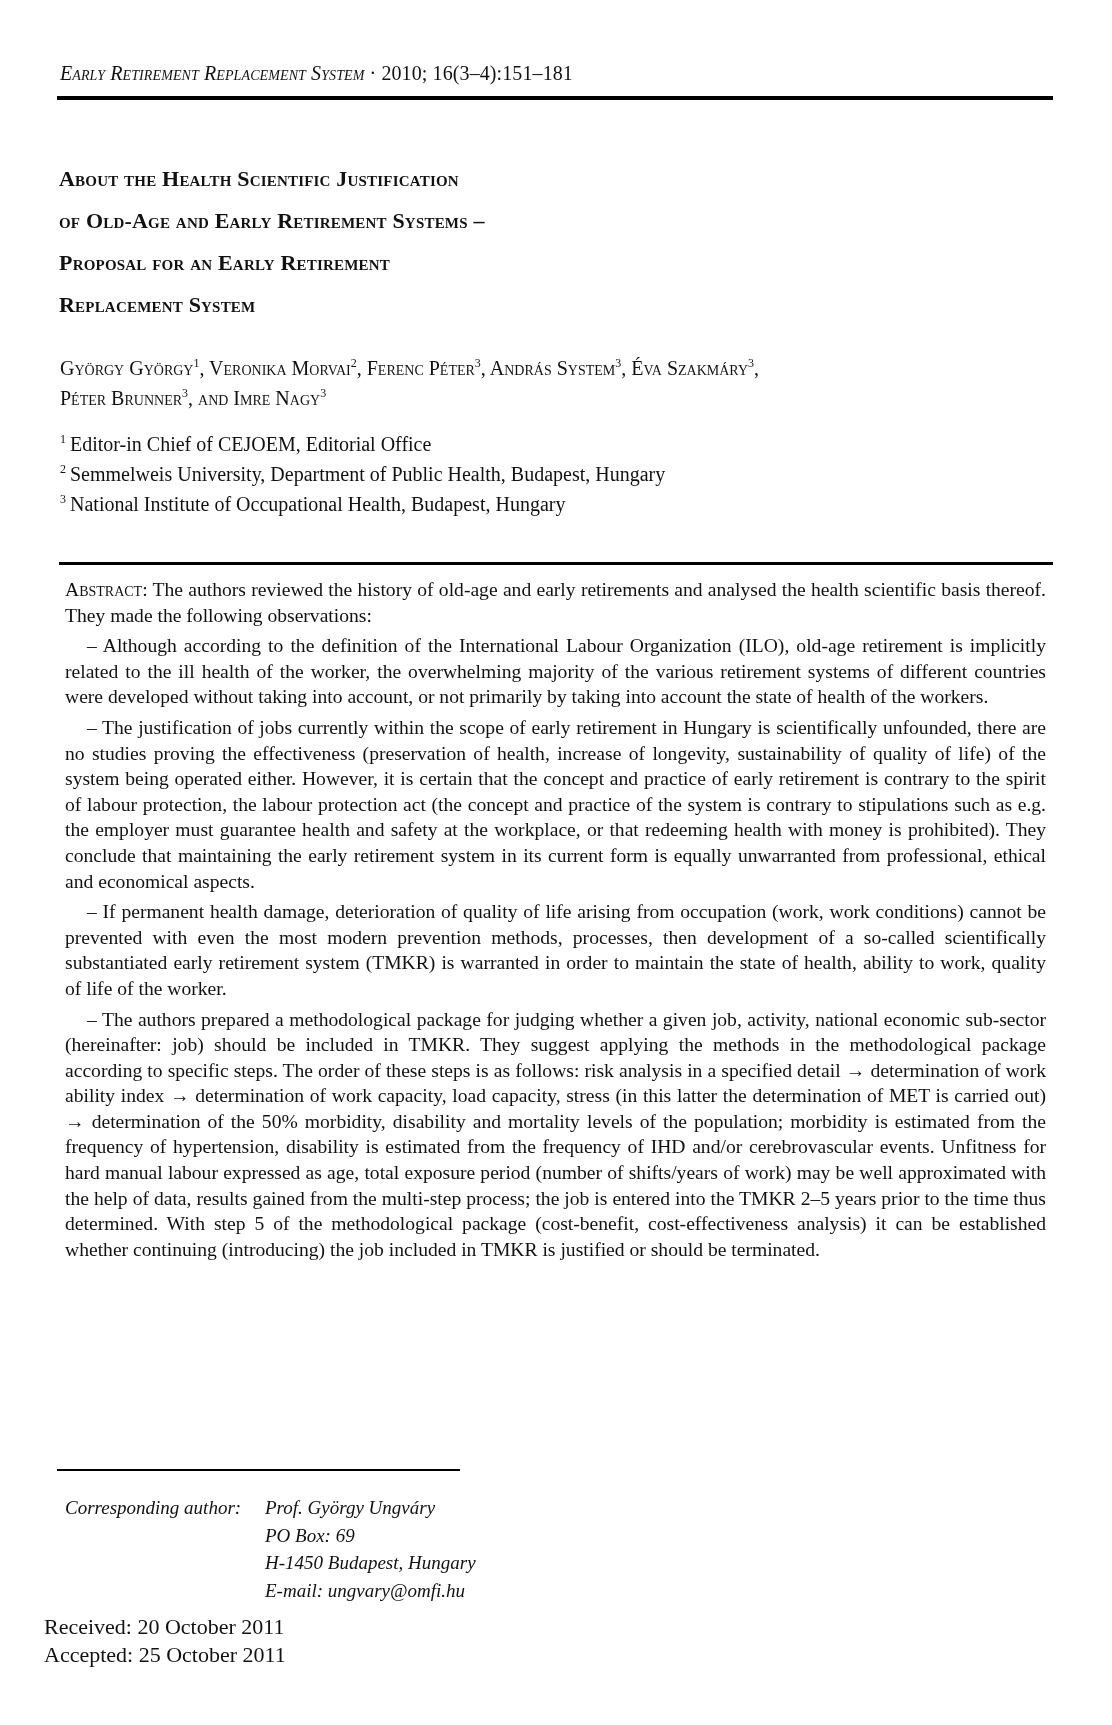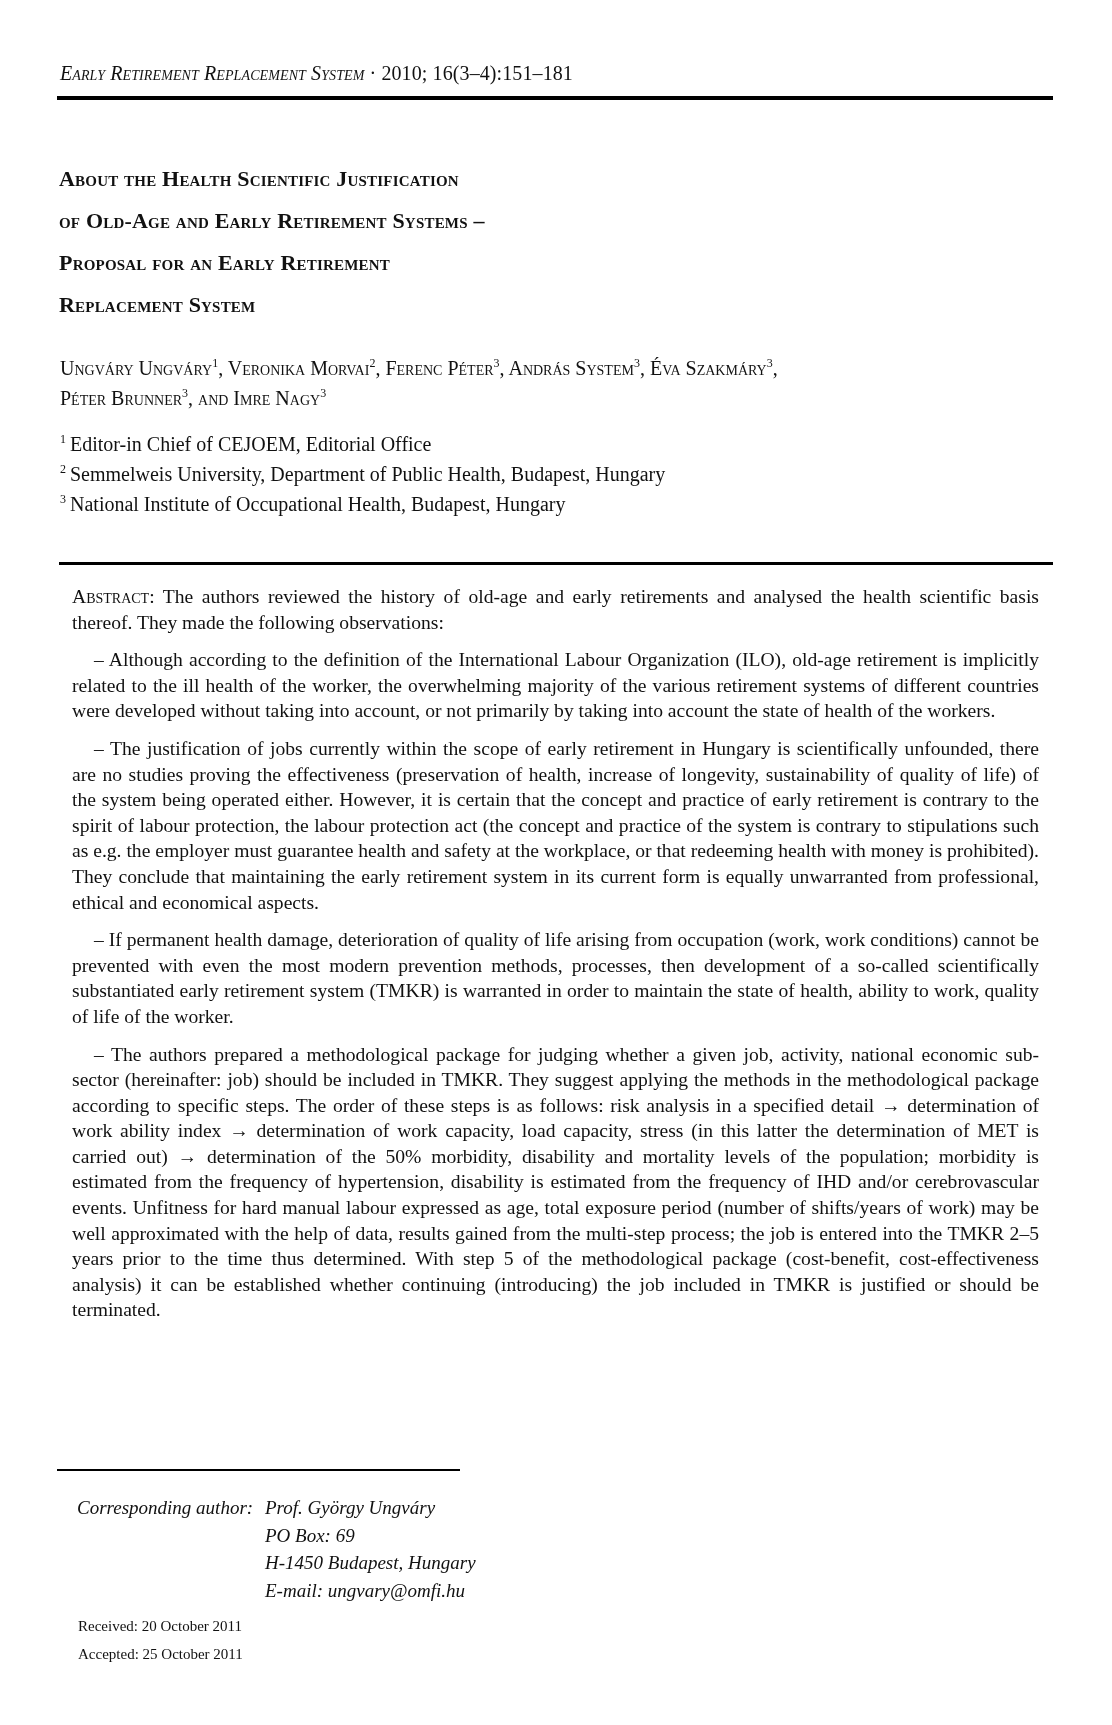--- a/index.html
+++ b/index.html
@@ -32,55 +32,55 @@
   }
   .affils div { white-space: nowrap; }
   .affils sup { font-size: 12px; vertical-align: 8px; line-height: 0; margin-right: 4px; }
   .rule-abstract {
     position: absolute; left: 59px; top: 562px; width: 994px; height: 3px; background: #000;
   }
   .abstract {
     position: absolute; left: 60px; top: 572px; width: 991px;
     font-size: 19.6px; line-height: 25.6px; text-align: justify;
   }
-  .abstract p { margin: 12px; }
+  .abstract p { margin: 5px; }
   .abstract .item { text-indent: 22px; }
   .abstract .lbl { font-variant: small-caps; }
   .rule-foot {
     position: absolute; left: 57px; top: 1469px; width: 403px; height: 2px; background: #000;
   }
   .corresp {
     position: absolute; left: 61px; top: 1494px; font-size: 19px; line-height: 27.5px;
     font-style: italic;
   }
-  .corresp .lbl { position: absolute; left: 16px; top: 0; white-space: nowrap; }
+  .corresp .lbl { position: absolute; left: 4px; top: 0; white-space: nowrap; }
   .corresp .lines { position: absolute; left: 204px; top: 0; white-space: nowrap; }
   .dates {
-    position: absolute; left: 78px; top: 1613px; font-size: 15px; line-height: 27.5px;
+    position: absolute; left: 44px; top: 1613px; font-size: 22px; line-height: 27.5px;
   }
   .dates div { white-space: nowrap; }
 </style>
 </head>
 <body>
 
 <div class="running-head">
   <span class="sc">Early Retirement Replacement System</span><span> · </span><span>2010; 16(3–4):151–181</span>
 </div>
 <div class="rule-top"></div>
 
 <h1 class="title">
   <span>About the Health Scientific Justification</span>
   <span>of Old-Age and Early Retirement Systems –</span>
   <span>Proposal for an Early Retirement</span>
   <span>Replacement System</span>
 </h1>
 
 <div class="authors">
   <div>
-    <span>Ungváry Ungváry</span><sup>1</sup>,
+    <span>György György</span><sup>1</sup>,
     <span>Veronika Morvai</span><sup>2</sup>,
     <span>Ferenc Péter</span><sup>3</sup>,
     <span>András System</span><sup>3</sup>,
     <span>Éva Szakmáry</span><sup>3</sup>,
   </div>
   <div>
     <span>Péter Brunner</span><sup>3</sup>,
     <span>and</span>
     <span>Imre Nagy</span><sup>3</sup>
   </div>

